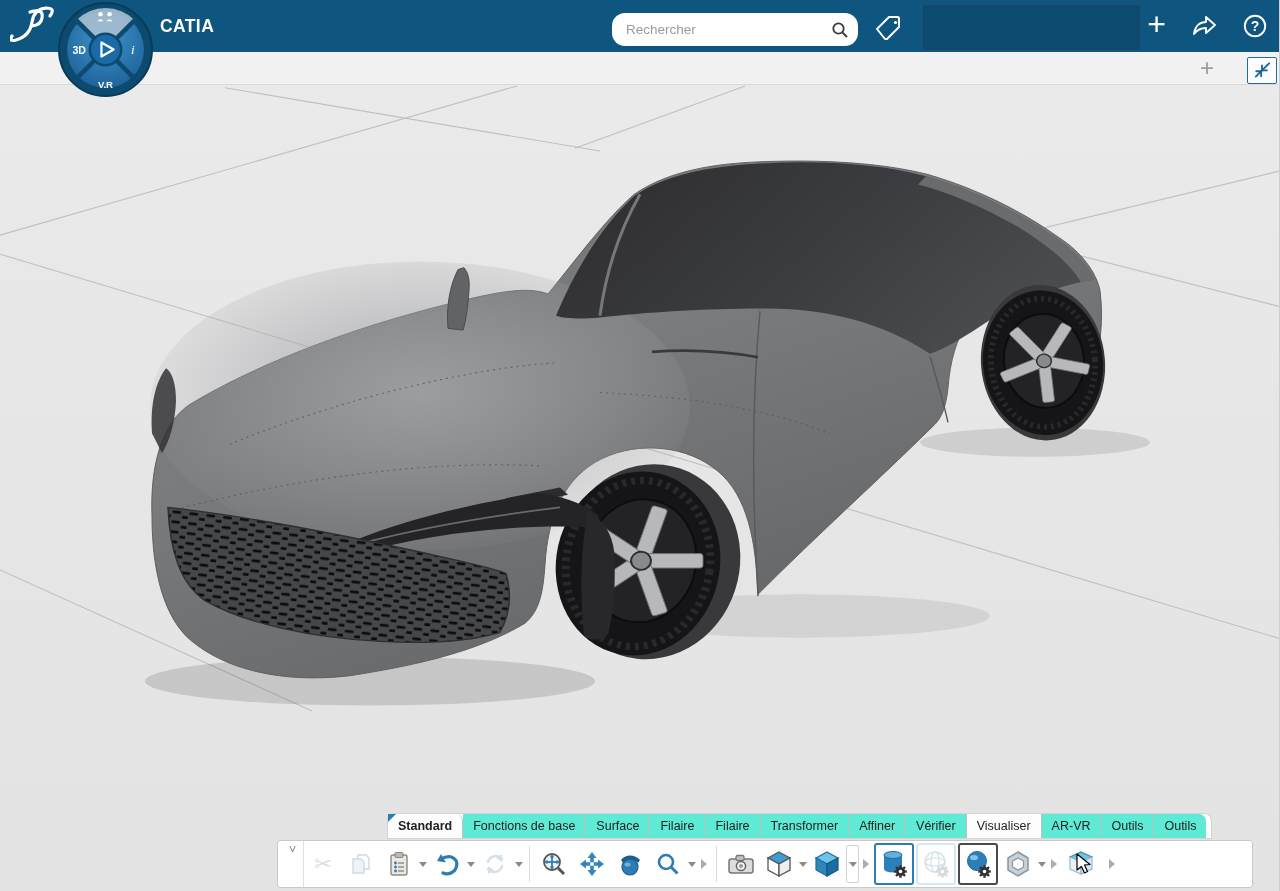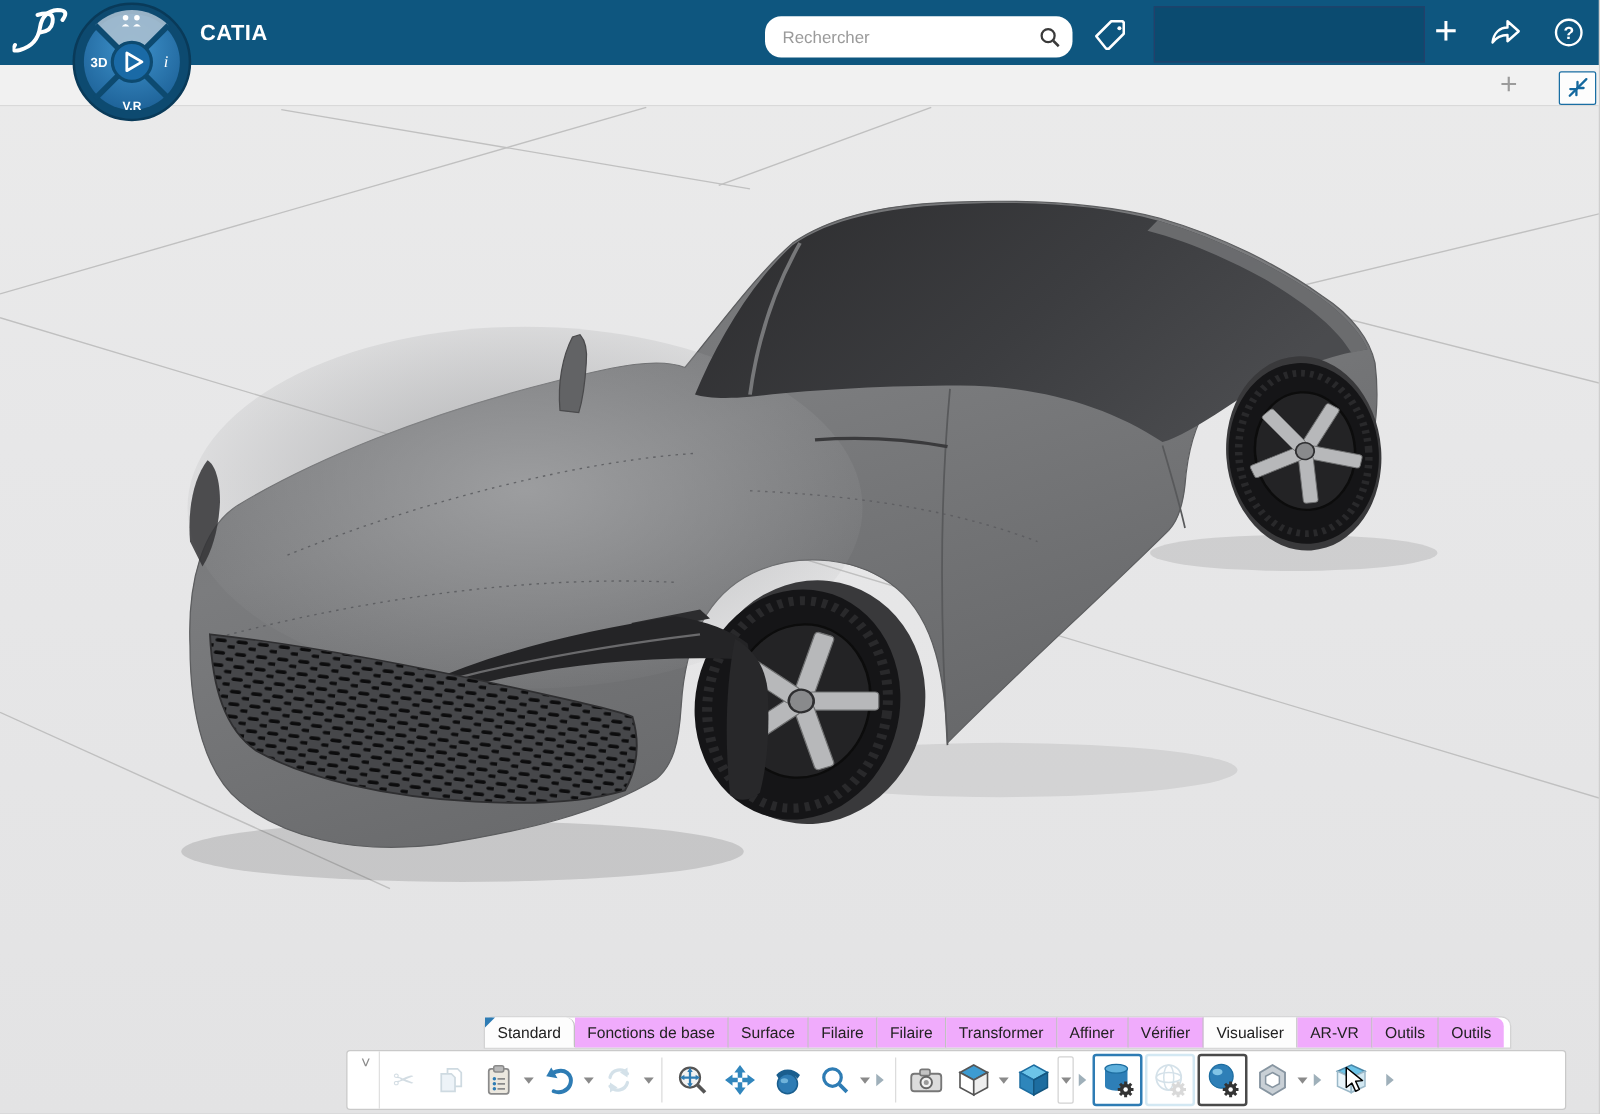--- a/index.html
+++ b/index.html
@@ -23,23 +23,23 @@
   .iconbtn{background:transparent;border:none;padding:0;cursor:pointer;display:flex;align-items:center;justify-content:center;}
   
   .substrip{position:absolute;left:0;top:52px;width:1280px;height:33px;background:#f1f1f1;border-bottom:1px solid #d9d9d9;box-sizing:border-box;}
   .substrip .mini-plus{position:absolute;left:1200px;top:2px;color:#9b9b9b;font-size:24px;font-weight:300;cursor:pointer;}
   .collapse-box{position:absolute;left:1247px;top:5px;width:30px;height:27px;background:#fdfdfd;border:1.5px solid #1a6ea3;border-radius:2px;box-sizing:border-box;cursor:pointer;padding:0;}
   
   .viewport{position:absolute;left:0;top:85px;width:1280px;height:806px;}
   
   .tabbar{position:absolute;left:388px;top:814px;height:24px;display:flex;align-items:stretch;z-index:5;
           background:#fff;border-radius:7px 7px 0 0;padding-right:5px;box-shadow:0 0 0 1px rgba(180,180,180,.35);}
-  .tab{display:flex;align-items:center;padding:0 10px;font-size:12.5px;color:#222;background:#f0abfc;
+  .tab{display:flex;align-items:center;padding:0 10px;font-size:12.5px;color:#222;background:#5eead4;
        border-right:1px solid #c0c0c0;cursor:pointer;white-space:nowrap;}
-  .tab:first-child{border-radius:7px 7px 0 0;position:relative;}
+  .tab:first-child{border-radius:7px 7px 0 0;position:relative;font-weight:bold;}
   .tab:last-child{border-right:none;border-radius:0 7px 0 0;}
   .tab.active{background:#fdfdfd;}
   .tab-corner{position:absolute;left:0;top:0;width:0;height:0;border-top:8px solid #2e7cb4;border-right:8px solid transparent;}
   
   .toolbar{position:absolute;left:277px;top:840px;width:976px;height:48px;background:#fff;border:1px solid #c9c9c9;
            border-radius:3px;box-sizing:border-box;display:flex;align-items:center;padding:0 4px;z-index:6;}
   .tb-collapse{width:22px;height:100%;border-right:1px solid #e0e0e0;display:flex;justify-content:center;color:#8a8a8a;
                font-size:13px;background:transparent;border-top:none;border-bottom:none;border-left:none;cursor:pointer;align-items:flex-start;}
   .tbtn{position:relative;width:36px;height:42px;display:flex;align-items:center;justify-content:center;background:transparent;border:none;cursor:pointer;padding:0;margin:0 1px;}
   .tbtn.disabled{opacity:.5;}

